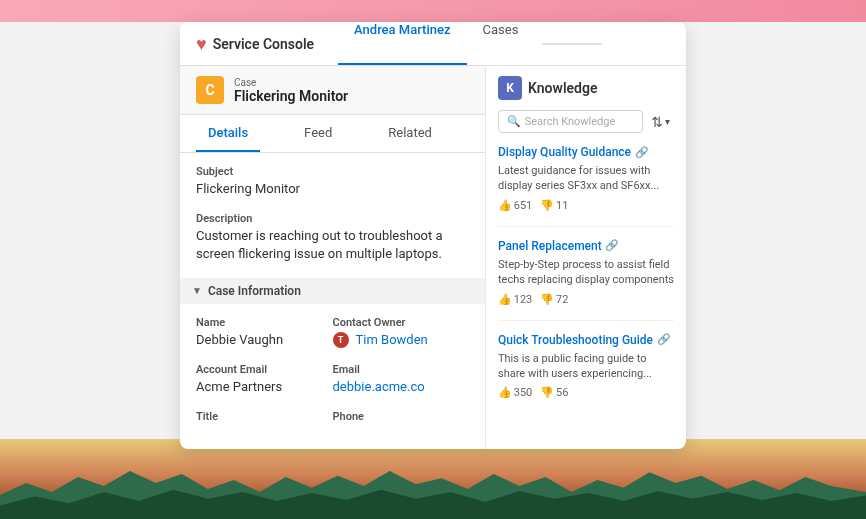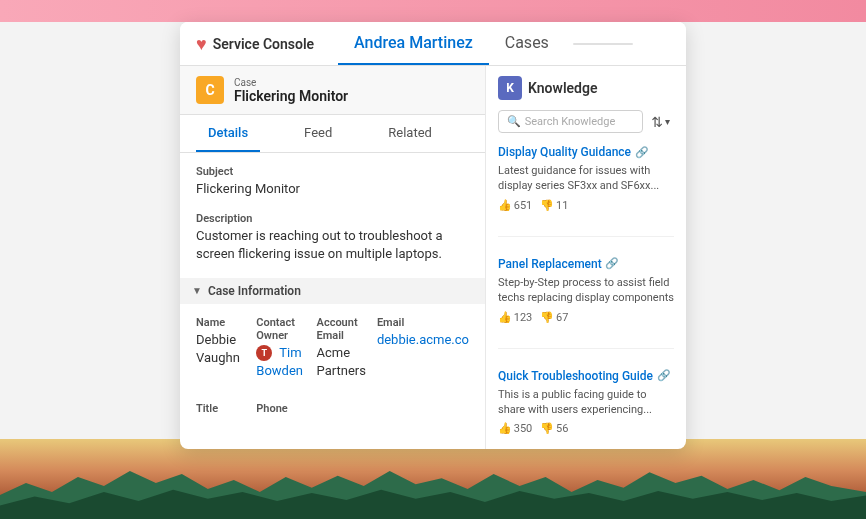--- a/index.html
+++ b/index.html
@@ -93,22 +93,21 @@
     .nav-tabs {
       display: flex;
       align-items: center;
       gap: 0;
       height: 100%;
     }
     .nav-tab {
       padding: 0 16px;
       height: 100%;
       display: flex;
-      align-items: center;
-      font-size: 16px;
+      font-size: 13px;
       color: #555;
       cursor: pointer;
       border-bottom: 2px solid transparent;
       white-space: nowrap;
     }
     .nav-tab.active {
       color: #0070d2;
       border-bottom: 2px solid #0070d2;
       font-weight: 500;
     }
@@ -225,22 +224,22 @@
       color: #444;
       cursor: pointer;
     }
     .section-header .chevron {
       font-size: 10px;
       color: #666;
     }
 
     .two-col {
       display: grid;
-      grid-template-columns: 1fr 1fr 1fr 1fr;
-      gap: 8px;
+      grid-template-columns: 1fr 1fr;
+      gap: 0;
     }
 
     .link-text {
       color: #0070d2;
       text-decoration: none;
       font-size: 13px;
     }
 
     .avatar-inline {
       display: inline-block;
@@ -326,22 +325,22 @@
       padding: 2px 4px;
     }
 
     .knowledge-list {
       flex: 1;
       overflow-y: auto;
       padding: 4px 12px;
     }
 
     .knowledge-item {
-      margin-bottom: 20px;
-      padding-bottom: 24px;
+      margin-bottom: 12px;
+      padding-bottom: 14px;
       border-bottom: 1px solid #f0f0f0;
     }
     .knowledge-item:last-child {
       border-bottom: none;
     }
 
     .knowledge-item-title {
       display: flex;
       align-items: center;
       gap: 4px;
@@ -530,21 +529,21 @@
             <span class="link-icon">🔗</span>
           </div>
           <div class="knowledge-item-desc">Step-by-Step process to assist field techs replacing display components</div>
           <div class="knowledge-item-votes">
             <div class="vote-up">
               <span class="thumb-up">👍</span>
               <span>123</span>
             </div>
             <div class="vote-down">
               <span class="thumb-down">👎</span>
-              <span>67</span>
+              <span>72</span>
             </div>
           </div>
         </div>
 
         <div class="knowledge-item">
           <div class="knowledge-item-title">
             <a class="knowledge-item-link">Quick Troubleshooting Guide</a>
             <span class="link-icon">🔗</span>
           </div>
           <div class="knowledge-item-desc">This is a public facing guide to share with users experiencing...</div>

